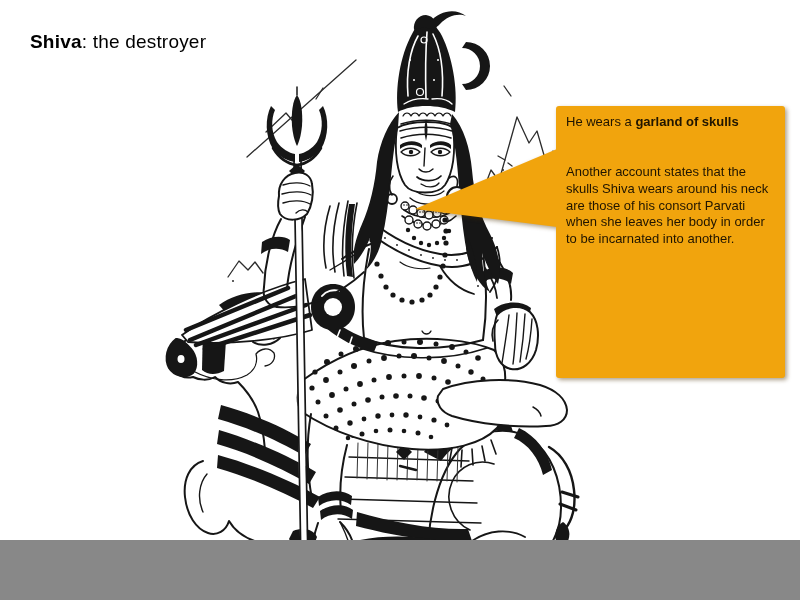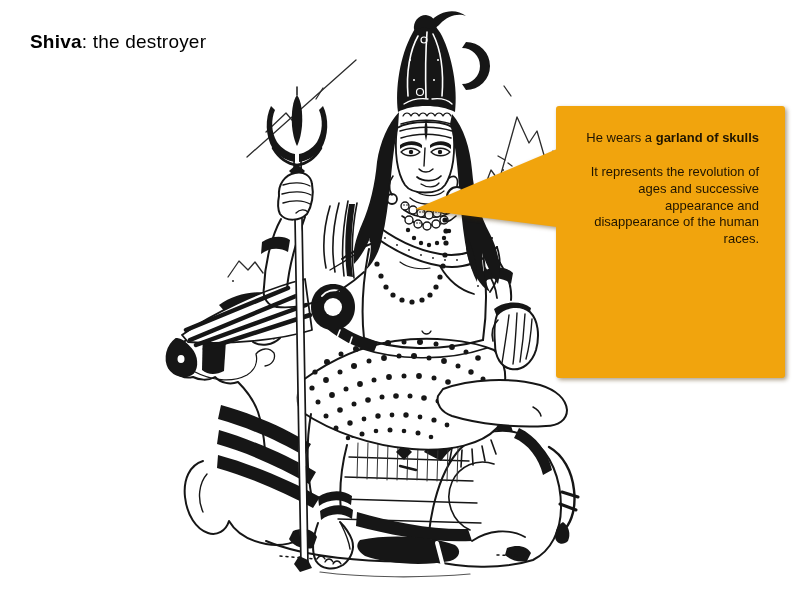--- a/index.html
+++ b/index.html
@@ -1,30 +1,30 @@
 <!DOCTYPE html>
 <html><head>
 <meta charset="utf-8">
 <style>
   html,body{margin:0;padding:0;background:#888;}
-  #slide{position:relative;width:800px;height:600px;background:#ffffff;overflow:hidden;
+  #slide{position:relative;width:800px;height:540px;background:#ffffff;overflow:hidden;
          font-family:"Liberation Sans",sans-serif;}
   
   #slide-title{position:absolute;left:30px;top:31px;z-index:3;font-size:19px;color:#000;
                letter-spacing:.2px;}
   #slide-title .t-bold{font-weight:bold;}
   
   #art{position:absolute;left:0;top:0;width:800px;height:600px;z-index:1;}
   
   #callout{position:absolute;left:0;top:0;z-index:2;
            filter:drop-shadow(2px 2px 2px rgba(70,45,0,.45));}
   #callout .box{position:absolute;left:556px;top:106px;width:229px;height:272px;
                 background:#F1A40D;border-radius:3px;box-sizing:border-box;
                 padding:8px 10px 8px 10px;color:#201500;font-size:13px;line-height:1.3;}
-  #callout .box p{margin:16px;text-align:right;}
+  #callout .box p{margin:0;}
   #callout .box p + p{margin-top:16px;}
   #callout .pointer{position:absolute;left:415px;top:149px;width:142px;height:78px;
                     background:#F1A40D;
                     clip-path:polygon(100% 0%, 100% 100%, 0% 77%);}
   b{font-weight:bold;}
 </style>
 </head>
 <body>
 
 <div id="slide">
@@ -362,17 +362,18 @@
         <path d="M296,213 C300,209 305,209 308,212" stroke-width="1.4"></path>
       </g>
 
     </g>
   </svg>
   </div>
 
   <div id="callout">
     <div class="pointer"></div>
     <div class="box">
-      <p><span>He wears a </span><b>garland of skulls</b><br><br><span>It represents the revolution of ages and successive appearance and disappearance of the human races.</span></p>
+      <p><span>He wears a </span><b>garland of skulls</b><br><br></p>
+      <p>Another account states that the skulls Shiva wears around his neck are those of his consort Parvati when she leaves her body in order to be incarnated into another.</p>
     </div>
   </div>
 
 </div>
 
 </body></html>

